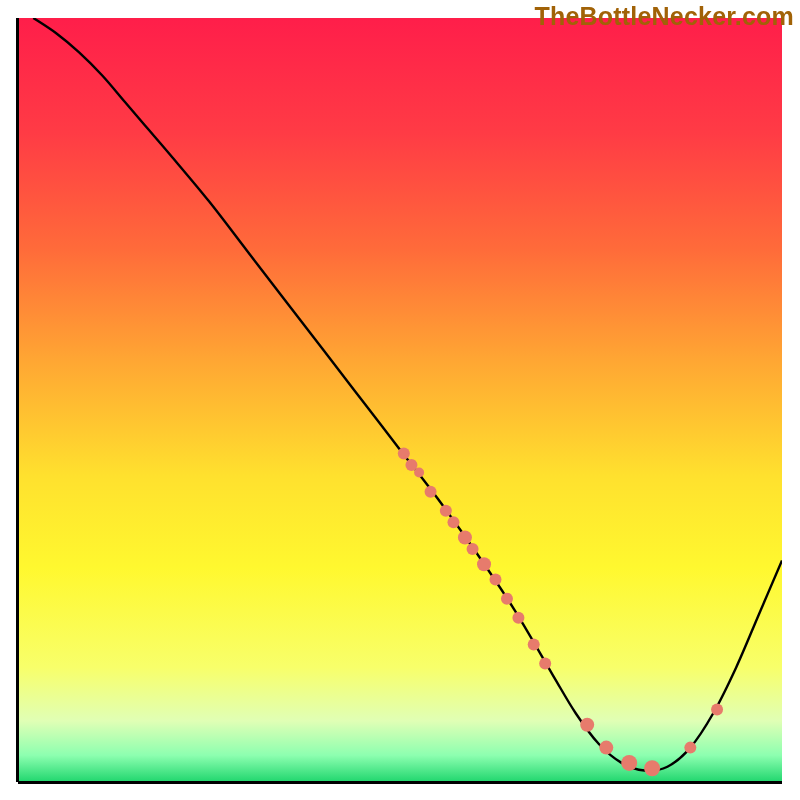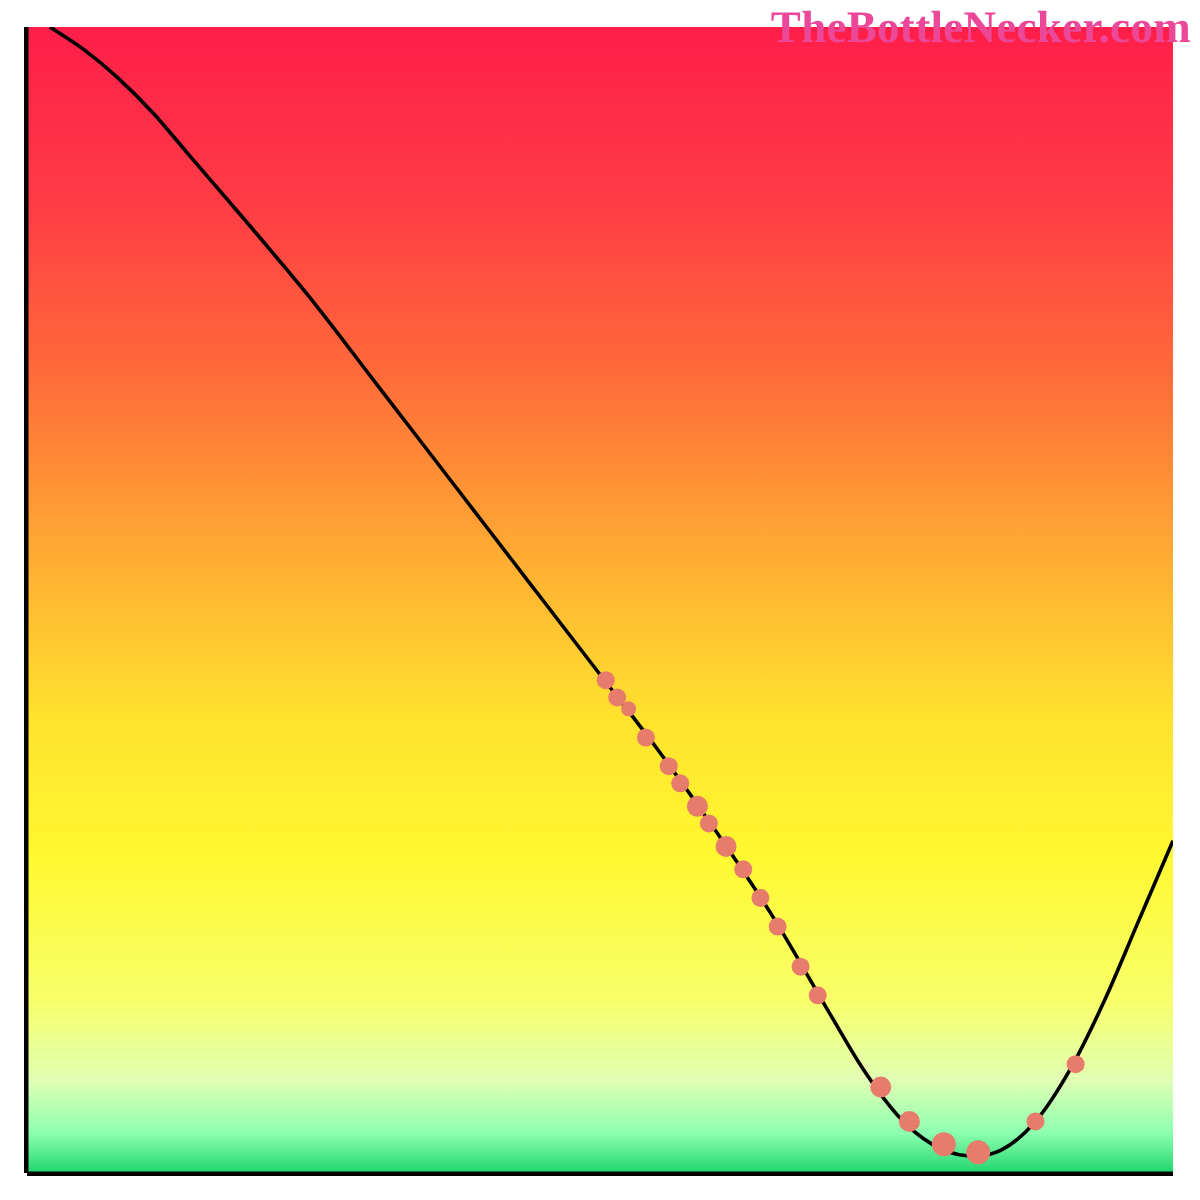--- a/index.html
+++ b/index.html
@@ -28,24 +28,24 @@
     position: absolute;
     left: 0;
     top: 0;
     width: 100%;
     height: 100%;
   }
   .watermark {
     position: absolute;
     top: 2px;
     right: 6px;
-    font-family: Liberation Serif, serif;
-    font-size: 30px;
+    font-family: Liberation Sans, sans-serif;
+    font-size: 25px;
     font-weight: 600;
-    color: #ec4899;
+    color: #a16207;
     letter-spacing: 0.2px;
   }
   .axis-line {
     position: absolute;
     background: #000;
   }
   .axis-bottom {
     left: 18px;
     bottom: 16px;
     width: 764px;

